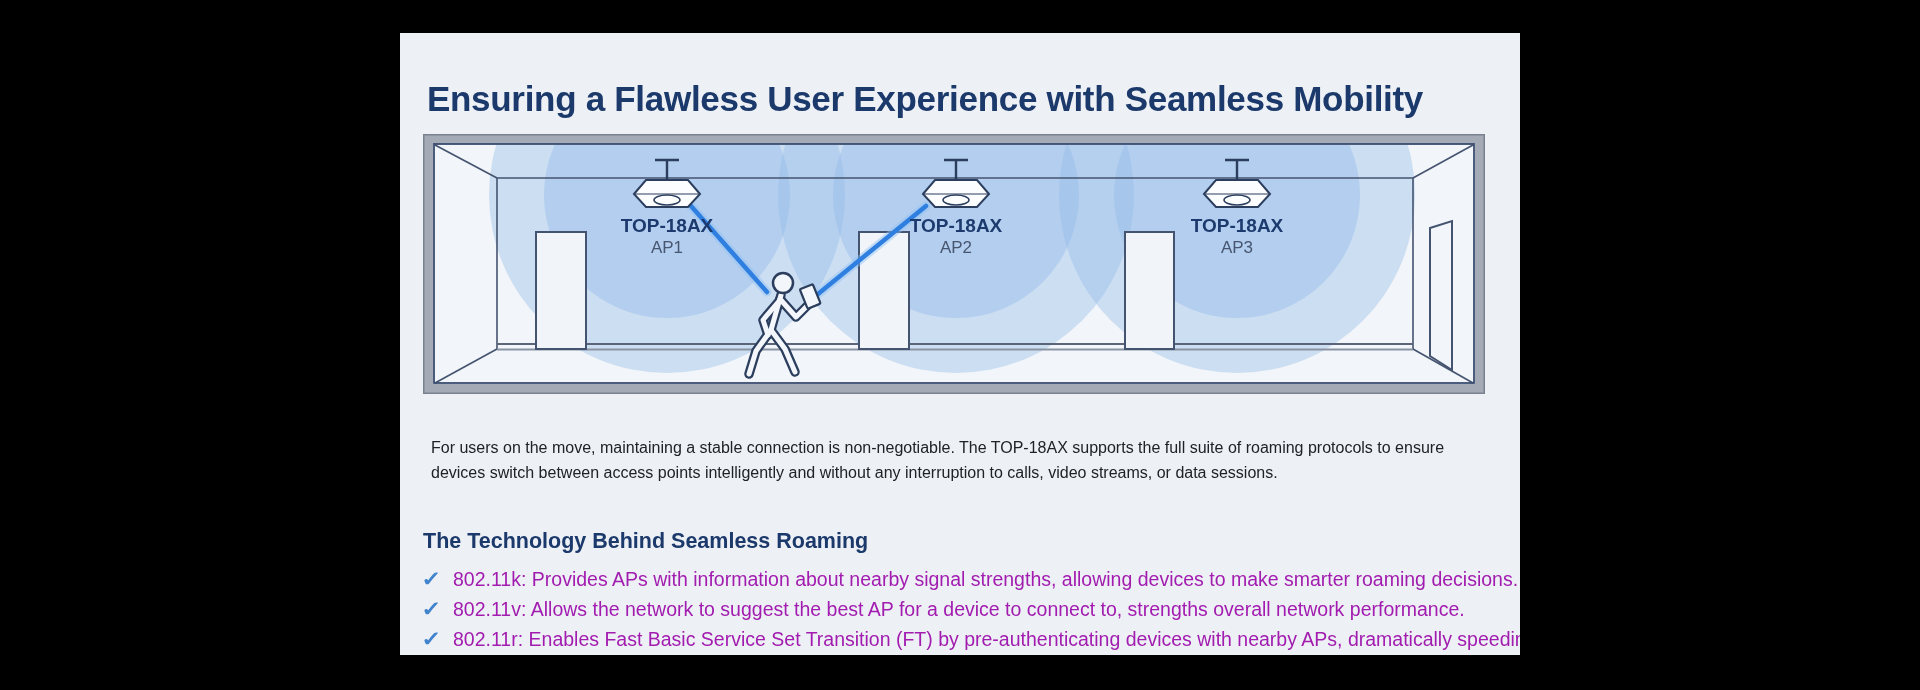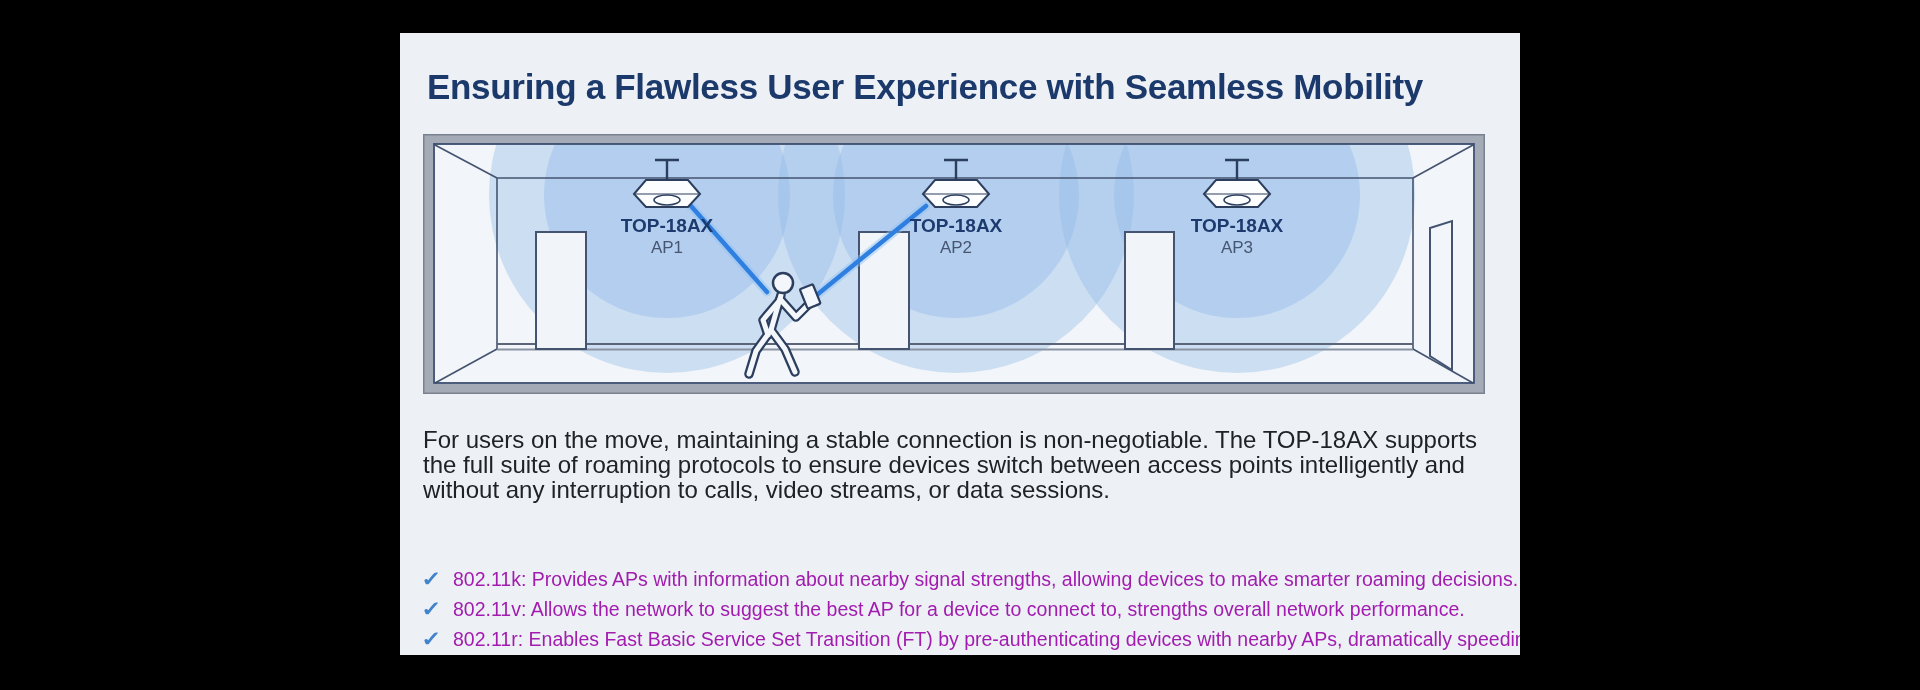--- a/index.html
+++ b/index.html
@@ -5,28 +5,28 @@
   html,body{margin:0;padding:0;}
   body{
     width:1920px;height:690px;background:#000;position:relative;overflow:hidden;
     font-family:"Liberation Sans", sans-serif;
   }
   .panel{
     position:absolute;left:400px;top:33px;width:1120px;height:622px;
     background:#edf1f6;overflow:hidden;
   }
   .page-title{
-    position:absolute;left:27px;top:36px;margin:0;
+    position:absolute;left:27px;top:48px;margin:0;
     font-size:35px;font-weight:bold;letter-spacing:-0.3px;color:#1c396b;
     white-space:nowrap;line-height:1;
   }
   .diagram{position:absolute;left:23px;top:101px;}
   .intro{
-    position:absolute;left:23px;top:394px;width:1055px;margin:0;
-    font-size:24px;line-height:25px;color:#202227;
+    position:absolute;left:23px;top:394px;width:1055px;margin:8px;
+    font-size:16px;line-height:25px;color:#202227;
   }
   .section-heading{
     position:absolute;left:23px;top:498px;margin:0;
     font-size:21.5px;font-weight:bold;color:#1c396b;white-space:nowrap;line-height:1;
   }
   .bullets{position:absolute;left:23px;top:531px;width:1095px;}
   .bullet-row{display:flex;align-items:baseline;line-height:30px;}
   .check{
     color:#4183cc;font-size:21px;font-weight:bold;width:22px;flex:0 0 22px;
     margin-right:8px;transform:scaleX(1.15);
@@ -135,20 +135,21 @@
 
     <g fill="none">
       <rect x="5" y="5" width="1052" height="250" stroke="#a4aab6" stroke-width="10"></rect>
       <rect x="11" y="10" width="1040" height="239" stroke="#3a4c6e" stroke-width="1.8"></rect>
       <rect x="0.75" y="0.75" width="1060.5" height="258.5" stroke="#7b828f" stroke-width="1.5"></rect>
     </g>
   </svg>
 
   <p class="intro">For users on the move, maintaining a stable connection is non-negotiable. The TOP-18AX supports the full suite of roaming protocols to ensure devices switch between access points intelligently and without any interruption to calls, video streams, or data sessions.</p>
 
+  <h2 class="section-heading">The Technology Behind Seamless Roaming</h2>
 
   <div class="bullets">
     <div class="bullet-row">
       <span class="check">✓</span>
       <span class="bullet-text">802.11k: Provides APs with information about nearby signal strengths, allowing devices to make smarter roaming decisions.</span>
     </div>
     <div class="bullet-row">
       <span class="check">✓</span>
       <span class="bullet-text">802.11v: Allows the network to suggest the best AP for a device to connect to, strengths overall network performance.</span>
     </div>

